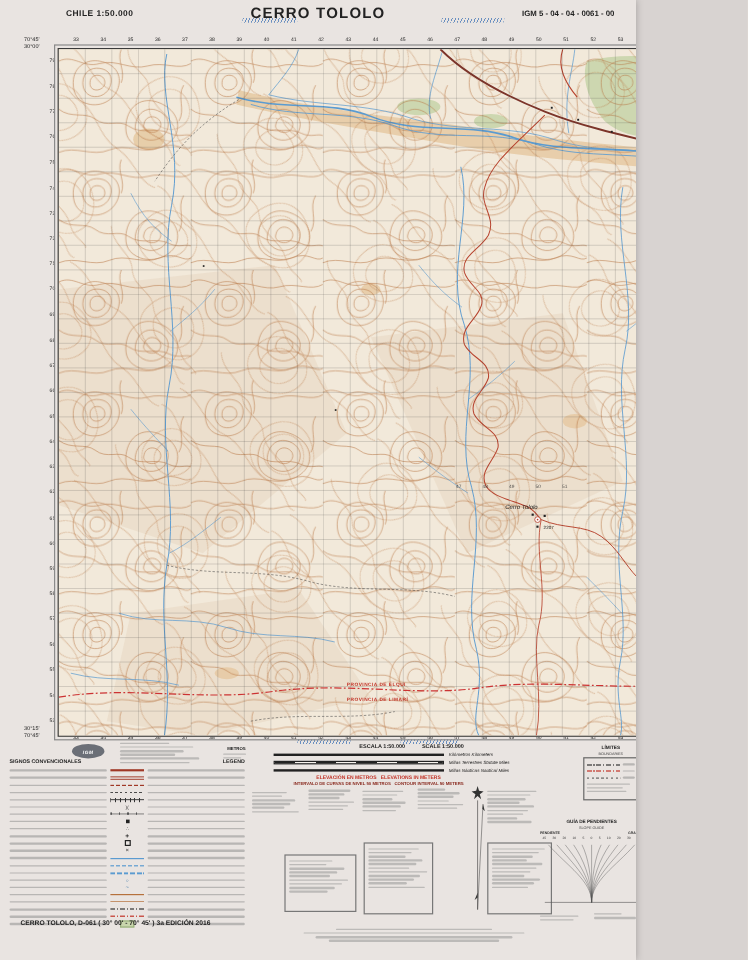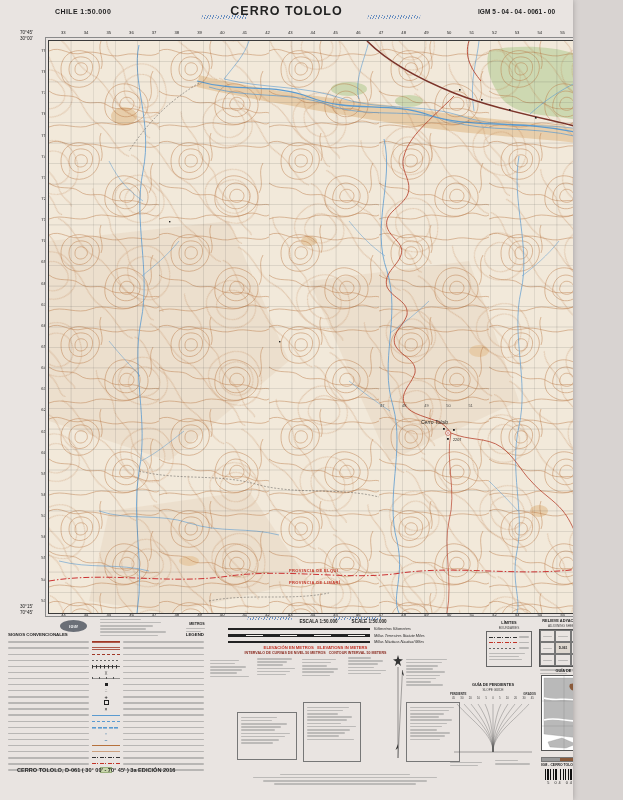--- a/index.html
+++ b/index.html
@@ -1,16 +1,16 @@
 <!DOCTYPE html>
 <html><head>
 <meta charset="utf-8">
 <style>
   html,body{margin:0;padding:0;background:#d8d3d1;font-family:"Liberation Sans",sans-serif;}
-  .page{position:relative;width:573px;height:800px;background:#e9e4e1;overflow:hidden;
+  .page{position:relative;width:530px;height:800px;background:#e9e4e1;overflow:hidden;
         box-shadow:0 0 6px rgba(0,0,0,.25);color:#222;}
   
   .hdr-left{position:absolute;left:55px;top:8px;font-size:7px;font-weight:bold;letter-spacing:.4px;}
   .hdr-title{position:absolute;left:0;right:0;top:4px;text-align:center;font-size:12.5px;font-weight:bold;letter-spacing:1px;}
   .hdr-right{position:absolute;right:18px;top:8px;font-size:6.5px;font-weight:bold;}
   .bnote{position:absolute;height:3.5px;opacity:.8;transform:skewX(-14deg);
          background:repeating-linear-gradient(100deg,#4a7ab8 0 .8px,transparent .8px 2.7px);}
   
   .map-frame{position:absolute;left:48px;top:40px;width:530px;height:572px;border:.6px solid #3a3a3a;background:#f2e9da;}
   .map-frame::after{content:"";position:absolute;inset:-4px;border:.6px solid #8a8a8a;pointer-events:none;}

